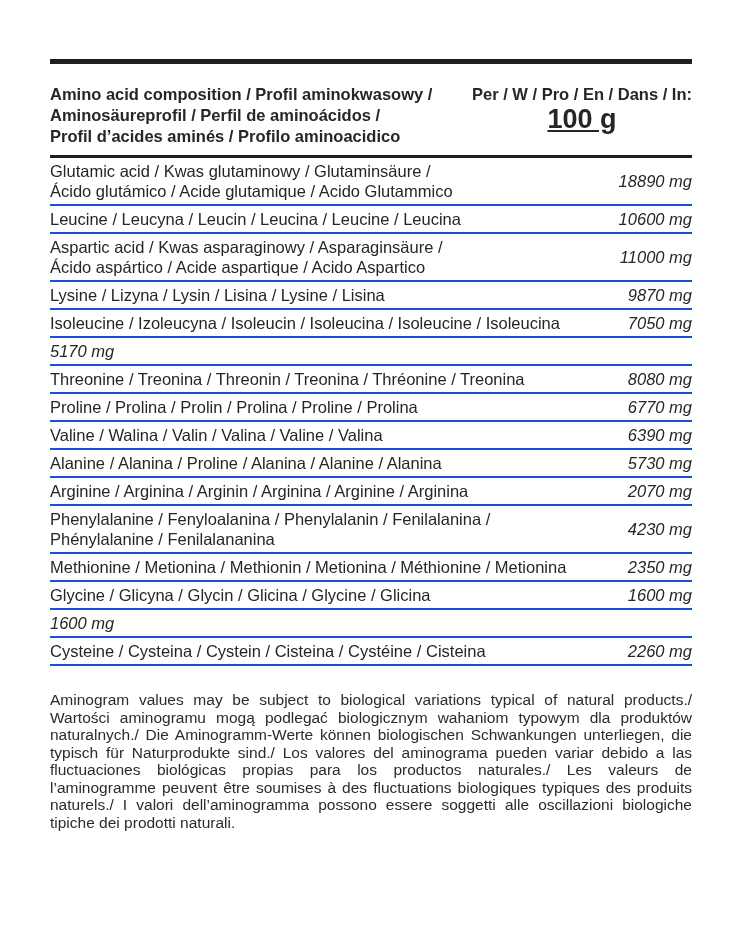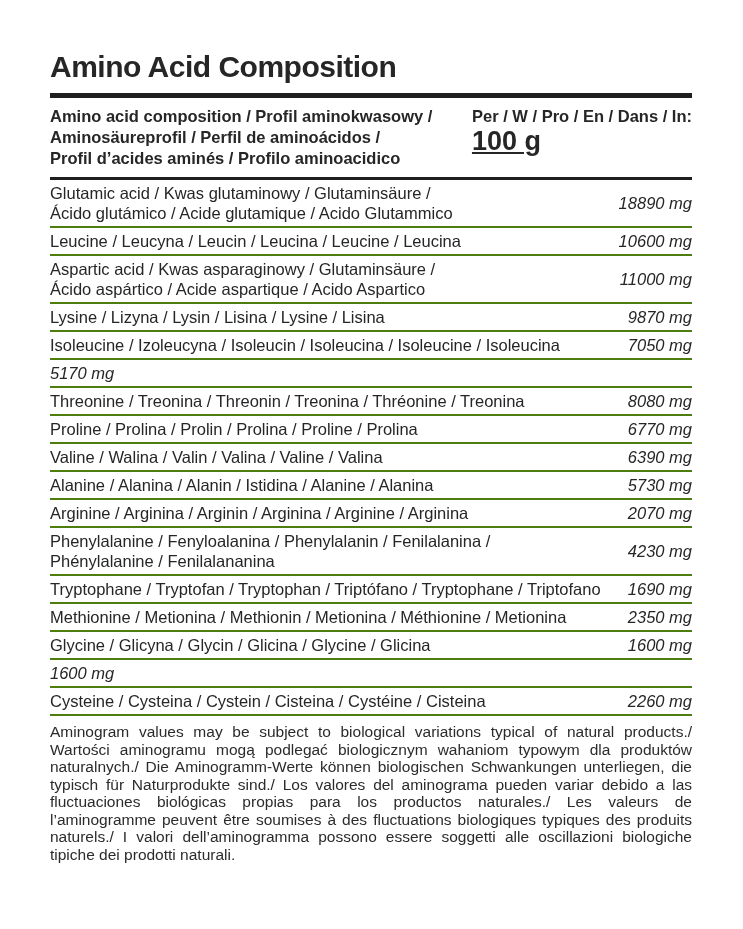--- a/index.html
+++ b/index.html
@@ -25,76 +25,75 @@
   }
   .rule-thick {
     height: 5px;
     background: #1f1f1f;
     margin-top: 9px;
   }
   .header {
     display: flex;
     justify-content: space-between;
     align-items: flex-start;
-    padding: 8px 0 8px;
+    padding: 20px 0 8px;
     border-bottom: 3px solid #1f1f1f;
   }
   .header-left {
     font-size: 16.5px;
     font-weight: bold;
     line-height: 1.28;
     white-space: pre-line;
   }
   .header-right {
-    text-align: left;
+    text-align: center;
     white-space: nowrap;
   }
   .per-label {
     font-size: 16.5px;
     font-weight: bold;
     line-height: 1.25;
   }
   .amount {
     font-size: 27px;
     font-weight: bold;
     line-height: 1.05;
     text-decoration: underline;
   }
   .rows .row {
     display: flex;
     justify-content: space-between;
     align-items: center;
-    border-bottom: 2px solid #4d7c0f;
+    border-bottom: 2px solid #1d4ed8;
     padding: 3px 0;
     font-size: 16.5px;
   }
   .row-name {
     white-space: pre-line;
     line-height: 20px;
     padding-right: 12px;
   }
   .row-value {
     white-space: nowrap;
     line-height: 20px;
     font-style: italic;
   }
   .footer {
-    padding-top: 7px;
+    padding-top: 25px;
     font-size: 15.5px;
     line-height: 1.13;
     text-align: justify;
     color: #2b2b2b;
   }
 </style>
 </head>
 <body>
 
 <div class="page">
 
-  <div class="title">Amino Acid Composition</div>
 
   <div class="rule-thick"></div>
 
   <div class="header">
     <div class="header-left">Amino acid composition / Profil aminokwasowy /
 Aminosäureprofil / Perfil de aminoácidos /
 Profil d’acides aminés / Profilo aminoacidico</div>
     <div class="header-right">
       <div class="per-label">Per / W / Pro / En / Dans / In:</div>
       <div class="amount">100 g</div>
@@ -107,21 +106,21 @@
 Ácido glutámico / Acide glutamique / Acido Glutammico</div>
     <div class="row-value">18890 mg</div>
   </div>
 
   <div class="row">
     <div class="row-name">Leucine / Leucyna / Leucin / Leucina / Leucine / Leucina</div>
     <div class="row-value">10600 mg</div>
   </div>
 
   <div class="row">
-    <div class="row-name">Aspartic acid / Kwas asparaginowy / Glutaminsäure /
+    <div class="row-name">Aspartic acid / Kwas asparaginowy / Asparaginsäure /
 Ácido aspártico / Acide aspartique / Acido Aspartico</div>
     <div class="row-value">11000 mg</div>
   </div>
 
   <div class="row">
     <div class="row-name">Lysine / Lizyna / Lysin / Lisina / Lysine / Lisina</div>
     <div class="row-value">9870 mg</div>
   </div>
 
   <div class="row">
@@ -142,40 +141,36 @@
     <div class="row-name">Proline / Prolina / Prolin / Prolina / Proline / Prolina</div>
     <div class="row-value">6770 mg</div>
   </div>
 
   <div class="row">
     <div class="row-name">Valine / Walina / Valin / Valina / Valine / Valina</div>
     <div class="row-value">6390 mg</div>
   </div>
 
   <div class="row">
-    <div class="row-name">Alanine / Alanina / Alanin / Istidina / Alanine / Alanina</div>
+    <div class="row-name">Alanine / Alanina / Proline / Alanina / Alanine / Alanina</div>
     <div class="row-value">5730 mg</div>
   </div>
 
 
   <div class="row">
     <div class="row-name">Arginine / Arginina / Arginin / Arginina / Arginine / Arginina</div>
     <div class="row-value">2070 mg</div>
   </div>
 
   <div class="row">
     <div class="row-name">Phenylalanine / Fenyloalanina / Phenylalanin / Fenilalanina /
 Phénylalanine / Fenilalananina</div>
     <div class="row-value">4230 mg</div>
   </div>
 
-  <div class="row">
-    <div class="row-name">Tryptophane / Tryptofan / Tryptophan / Triptófano / Tryptophane / Triptofano</div>
-    <div class="row-value">1690 mg</div>
-  </div>
 
   <div class="row">
     <div class="row-name">Methionine / Metionina / Methionin / Metionina / Méthionine / Metionina</div>
     <div class="row-value">2350 mg</div>
   </div>
 
   <div class="row">
     <div class="row-name">Glycine / Glicyna / Glycin / Glicina / Glycine / Glicina</div>
     <div class="row-value">1600 mg</div>
   </div>

